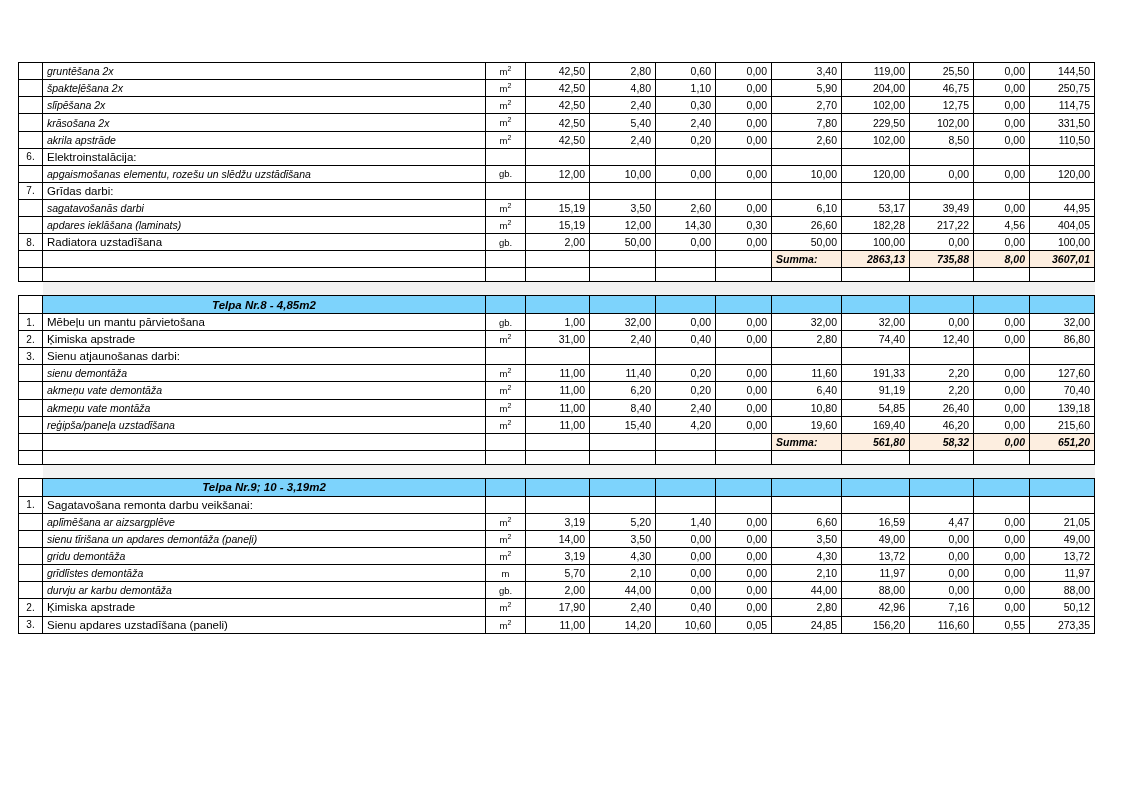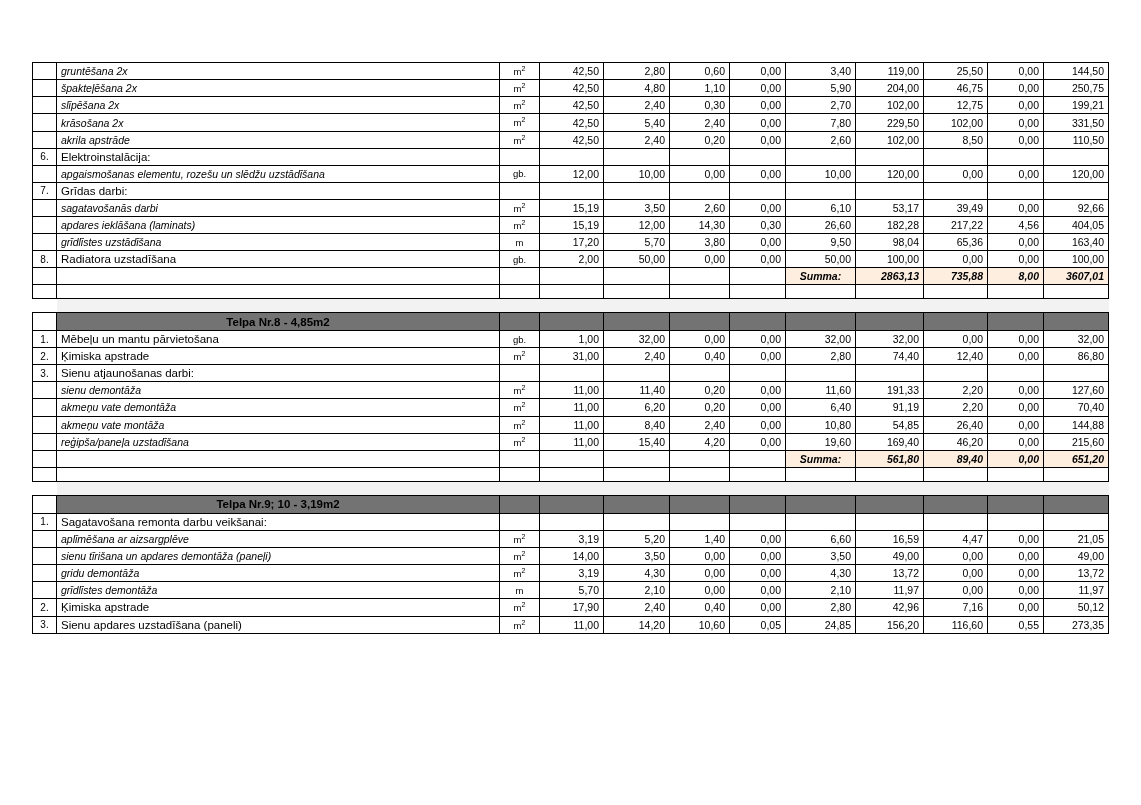--- a/index.html
+++ b/index.html
@@ -9,21 +9,21 @@
   }
   body {
     width: 1141px;
     height: 805px;
     font-family: "Liberation Sans", sans-serif;
     color: #000000;
     overflow: hidden;
   }
   #sheet {
     position: absolute;
-    left: 32px;
+    left: 18px;
     top: 62px;
     width: 1076px;
   }
   table.grid {
     border-collapse: collapse;
     table-layout: fixed;
     width: 1076px;
     font-size: 10.5px;
   }
   table.grid td {
@@ -76,39 +76,40 @@
   tr.summa td {
     background: #fdeee0;
     font-weight: bold;
     font-style: italic;
   }
   tr.summa td.empty {
     background: #ffffff;
     font-weight: normal;
   }
   td.summa-label {
-    text-align: center;
+    text-align: left;
     font-style: italic;
     font-weight: bold;
     background: #fdeee0;
   }
 
   
   tr.band td {
     background: #ffc000;
     font-weight: bold;
     text-align: center;
     height: 18px;
     font-size: 11.5px;
   }
   tr.band td.band-left {
     background: #ffffff;
   }
   tr.band td.band-cell {
-    background: #737373;
+    background: #7dd3fc;
+    font-style: italic;
   }
 
   sup { font-size: 7px; vertical-align: super; }
 </style>
 </head>
 <body>
 
 <div id="sheet">
   <table class="grid">
     <colgroup>
@@ -159,21 +160,21 @@
           <td class="ital">slīpēšana 2x</td>
           <td class="unit">m<sup>2</sup></td>
           <td class="num">42,50</td>
           <td class="num">2,40</td>
           <td class="num">0,30</td>
           <td class="num">0,00</td>
           <td class="num">2,70</td>
           <td class="num">102,00</td>
           <td class="num">12,75</td>
           <td class="num">0,00</td>
-          <td class="num">199,21</td>
+          <td class="num">114,75</td>
         </tr>
         <tr>
           <td class="no"></td>
           <td class="ital">krāsošana 2x</td>
           <td class="unit">m<sup>2</sup></td>
           <td class="num">42,50</td>
           <td class="num">5,40</td>
           <td class="num">2,40</td>
           <td class="num">0,00</td>
           <td class="num">7,80</td>
@@ -243,51 +244,37 @@
           <td class="ital">sagatavošanās darbi</td>
           <td class="unit">m<sup>2</sup></td>
           <td class="num">15,19</td>
           <td class="num">3,50</td>
           <td class="num">2,60</td>
           <td class="num">0,00</td>
           <td class="num">6,10</td>
           <td class="num">53,17</td>
           <td class="num">39,49</td>
           <td class="num">0,00</td>
-          <td class="num">92,66</td>
+          <td class="num">44,95</td>
         </tr>
         <tr>
           <td class="no"></td>
           <td class="ital">apdares ieklāšana (laminats)</td>
           <td class="unit">m<sup>2</sup></td>
           <td class="num">15,19</td>
           <td class="num">12,00</td>
           <td class="num">14,30</td>
           <td class="num">0,30</td>
           <td class="num">26,60</td>
           <td class="num">182,28</td>
           <td class="num">217,22</td>
           <td class="num">4,56</td>
           <td class="num">404,05</td>
         </tr>
         <tr>
-          <td class="no"></td>
-          <td class="ital">grīdlīstes uzstādīšana</td>
-          <td class="unit">m</td>
-          <td class="num">17,20</td>
-          <td class="num">5,70</td>
-          <td class="num">3,80</td>
-          <td class="num">0,00</td>
-          <td class="num">9,50</td>
-          <td class="num">98,04</td>
-          <td class="num">65,36</td>
-          <td class="num">0,00</td>
-          <td class="num">163,40</td>
-        </tr>
-        <tr>
           <td class="no">8.</td>
           <td class="reg">Radiatora uzstadīšana</td>
           <td class="unit">gb.</td>
           <td class="num">2,00</td>
           <td class="num">50,00</td>
           <td class="num">0,00</td>
           <td class="num">0,00</td>
           <td class="num">50,00</td>
           <td class="num">100,00</td>
           <td class="num">0,00</td>
@@ -425,21 +412,21 @@
           <td class="ital">akmeņu vate montāža</td>
           <td class="unit">m<sup>2</sup></td>
           <td class="num">11,00</td>
           <td class="num">8,40</td>
           <td class="num">2,40</td>
           <td class="num">0,00</td>
           <td class="num">10,80</td>
           <td class="num">54,85</td>
           <td class="num">26,40</td>
           <td class="num">0,00</td>
-          <td class="num">144,88</td>
+          <td class="num">139,18</td>
         </tr>
         <tr>
           <td class="no"></td>
           <td class="ital">reģipša/paneļa uzstadīšana</td>
           <td class="unit">m<sup>2</sup></td>
           <td class="num">11,00</td>
           <td class="num">15,40</td>
           <td class="num">4,20</td>
           <td class="num">0,00</td>
           <td class="num">19,60</td>
@@ -451,21 +438,21 @@
         <tr class="summa">
           <td class="empty"></td>
           <td class="empty"></td>
           <td class="empty"></td>
           <td class="empty"></td>
           <td class="empty"></td>
           <td class="empty"></td>
           <td class="empty"></td>
           <td class="summa-label">Summa:</td>
           <td class="num">561,80</td>
-          <td class="num">89,40</td>
+          <td class="num">58,32</td>
           <td class="num">0,00</td>
           <td class="num">651,20</td>
         </tr>
         <tr class="blank">
           <td></td>
           <td></td>
           <td></td>
           <td></td>
           <td></td>
           <td></td>
@@ -566,20 +553,34 @@
           <td class="unit">m</td>
           <td class="num">5,70</td>
           <td class="num">2,10</td>
           <td class="num">0,00</td>
           <td class="num">0,00</td>
           <td class="num">2,10</td>
           <td class="num">11,97</td>
           <td class="num">0,00</td>
           <td class="num">0,00</td>
           <td class="num">11,97</td>
+        </tr>
+        <tr>
+          <td class="no"></td>
+          <td class="ital">durvju ar karbu demontāža</td>
+          <td class="unit">gb.</td>
+          <td class="num">2,00</td>
+          <td class="num">44,00</td>
+          <td class="num">0,00</td>
+          <td class="num">0,00</td>
+          <td class="num">44,00</td>
+          <td class="num">88,00</td>
+          <td class="num">0,00</td>
+          <td class="num">0,00</td>
+          <td class="num">88,00</td>
         </tr>
         <tr>
           <td class="no">2.</td>
           <td class="reg">Ķimiska apstrade</td>
           <td class="unit">m<sup>2</sup></td>
           <td class="num">17,90</td>
           <td class="num">2,40</td>
           <td class="num">0,40</td>
           <td class="num">0,00</td>
           <td class="num">2,80</td>

